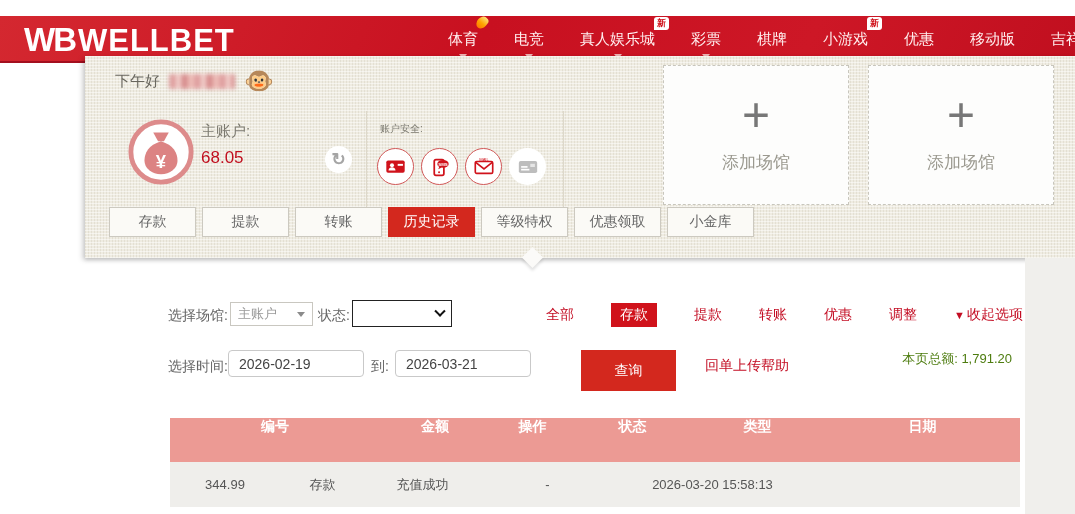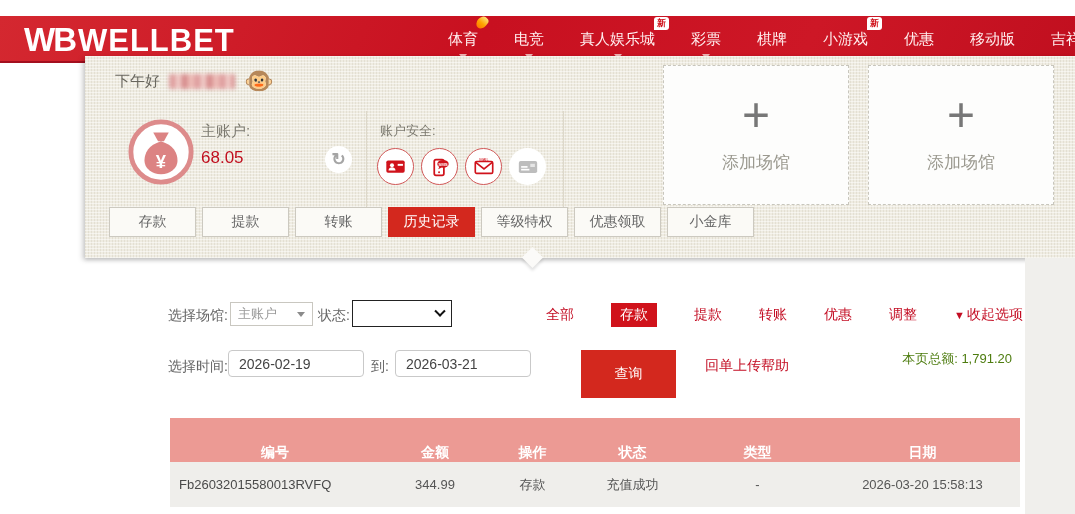--- a/index.html
+++ b/index.html
@@ -47,21 +47,21 @@
   .monkey { font-size:24px; line-height:1; }
 
   .money-icon { position:absolute; left:42px; top:62px; }
   .acct-label { position:absolute; left:116px; top:66px; font-size:15px; color:#7c7a70; }
   .balance { position:absolute; left:116px; top:92px; font-size:17px; color:#c00f1e; }
   .refresh-btn { position:absolute; left:240px; top:90px; width:27px; height:27px; border-radius:50%;
     background:#fff; display:flex; align-items:center; justify-content:center; cursor:pointer; }
   .refresh-btn::before { content:"↻"; color:#a5a5a5; font-size:17px; font-weight:bold; }
   .vdiv { position:absolute; top:55px; height:98px; border-left:1px solid #ddd8ca; width:0; }
   .vdiv.d1 { left:281px; } .vdiv.d2 { left:478px; }
-  .sec-label { position:absolute; left:295px; top:66px; font-size:13px; color:#7c7a70; }
+  .sec-label { position:absolute; left:295px; top:66px; font-size:10px; color:#7c7a70; }
   .sec-icon { position:absolute; top:92px; width:37px; height:37px; border-radius:50%;
     background:#fff; display:flex; align-items:center; justify-content:center; cursor:pointer; }
   .sec-icon.ring { border:1px solid #d15858; }
   .sec-icon.i1{ left:292px; } .sec-icon.i2{ left:336px; } .sec-icon.i3{ left:380px; } .sec-icon.i4{ left:424px; }
 
   .tabs { position:absolute; left:24px; top:151px; display:flex; gap:6px; }
   .tab { width:87px; height:30px; display:flex; align-items:center; justify-content:center;
     font-size:14px; color:#666; background:#fbfaf6; border:1px solid #ccc9c0; cursor:pointer; }
   .tab.active { background:#d3281e; border-color:#d3281e; color:#fff; }
 
@@ -90,29 +90,29 @@
   .type-links { position:absolute; left:546px; top:303px; display:flex; align-items:center; gap:37px;
     font-size:14px; color:#c30d23; }
   .type-link { cursor:pointer; white-space:nowrap; }
   .type-link.active { background:#d0121b; color:#fff; padding:3px 9px; }
   .collapse-link { display:flex; align-items:center; gap:2px; cursor:pointer; }
 
   .date-input { position:absolute; top:350px; width:136px; height:27px; border:1px solid #c9c9c9;
     border-radius:4px; padding:0 10px; font-size:14px; color:#444; background:#fff;
     font-family:"Liberation Sans",sans-serif; }
   .date-input.from { left:228px; } .date-input.to { left:395px; }
-  .search-btn { position:absolute; left:581px; top:350px; width:95px; height:48px; background:#d3281e;
+  .search-btn { position:absolute; left:581px; top:350px; width:95px; height:41px; background:#d3281e;
     border:none; color:#fff; font-size:14px; cursor:pointer; font-family:"Liberation Sans",sans-serif; }
   .receipt-help { position:absolute; left:705px; top:357px; font-size:14px; color:#c30d23; cursor:pointer; }
   .totals { position:absolute; right:63px; top:348px; text-align:right; color:#4d7c0f;
     font-size:13px; line-height:21px; }
 
   
   .table { position:absolute; left:170px; top:418px; width:850px; }
-  .thead { display:flex; align-items:flex-end; height:44px; background:#ec9a94; color:#fff;
+  .thead { display:flex; align-items:flex-start; height:44px; background:#ec9a94; color:#fff;
     font-size:14px; font-weight:bold; }
   .trow { display:flex; align-items:center; height:45px; background:#efeeeb; color:#555; font-size:13px; }
   .c { text-align:center; }
   .c1 { width:210px; } .c2 { width:110px; } .c3 { width:85px; }
   .c4 { width:115px; } .c5 { width:135px; } .c6 { width:195px; }
   .trow .c1 { text-align:left; padding-left:9px; color:#4a4a4a; }
 </style>
 </head>
 <body>
 
@@ -280,20 +280,19 @@
 <div class="table">
   <div class="thead">
     <div class="c c1">编号</div>
     <div class="c c2">金额</div>
     <div class="c c3">操作</div>
     <div class="c c4">状态</div>
     <div class="c c5">类型</div>
     <div class="c c6">日期</div>
   </div>
   <div class="trow">
-    <div class="c c1">Fb26032015580013RVFQ</div>
     <div class="c c2">344.99</div>
     <div class="c c3">存款</div>
     <div class="c c4">充值成功</div>
     <div class="c c5">-</div>
     <div class="c c6">2026-03-20 15:58:13</div>
   </div>
 </div>
 
 </body></html>

